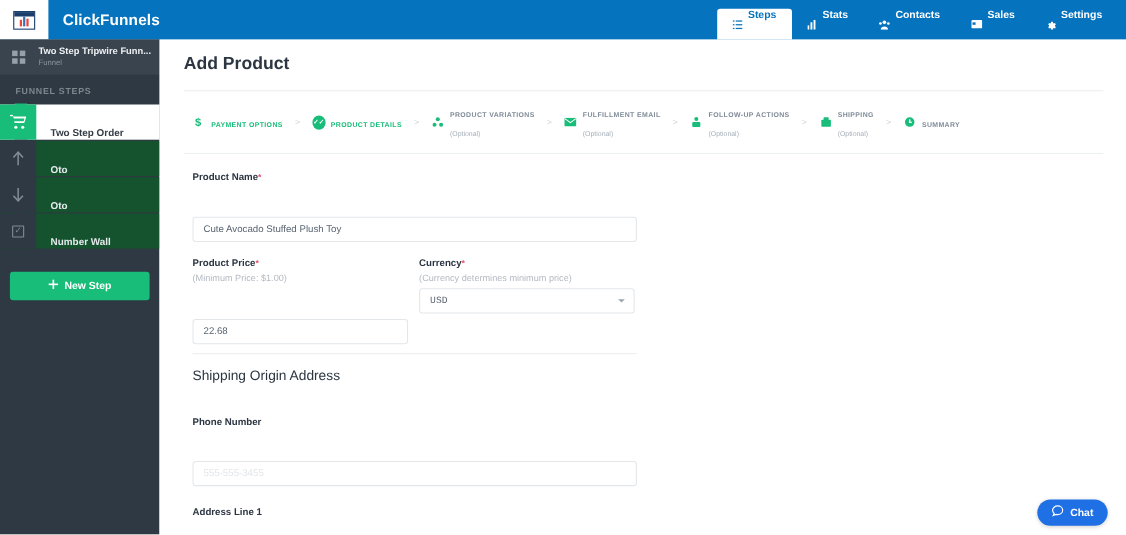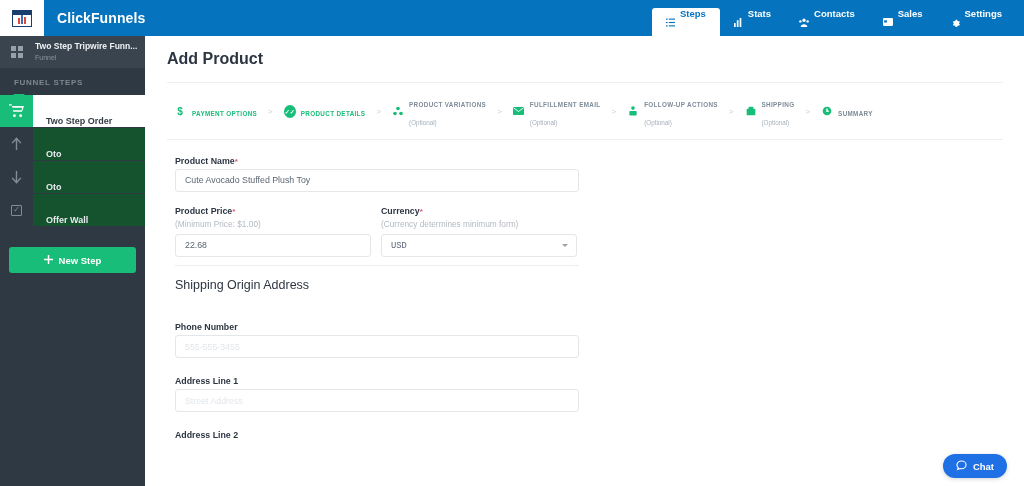--- a/index.html
+++ b/index.html
@@ -148,21 +148,21 @@
   .form { padding: 16px 0 0 8px; }
   .field { margin-bottom: 14px; }
   .flabel {
     font-size: 8.8px; font-weight: bold; color: #2c3642; display: block; margin-bottom: 3px;
   }
   .req { color: #e3546a; font-size: 8px; }
   .fhint { font-size: 8.3px; color: #b3bac2; display: block; margin-bottom: 5px; }
   .finput {
     width: 404px; height: 23px; border: 1px solid #e4e7ea; border-radius: 3px;
     background: #fff; font-size: 8.8px; color: #5a6572;
-    padding: 0 9px; font-family: "Liberation Sans", sans-serif; outline: none;
+    padding: 0 9px; font-family: "Liberation Sans", sans-serif; outline: none; margin-top: 28px;
   }
   .finput::placeholder { color: #e2e6ea; }
   .finput.narrow { width: 196px; }
 
   .two-col { display: flex; gap: 10px; }
   .col { width: 196px; }
   .select-wrap { position: relative; width: 196px; }
   .fselect {
     width: 196px; height: 23px; border: 1px solid #e4e7ea; border-radius: 3px;
     background: #fff; font-size: 8.8px; color: #5a6572; padding: 0 9px;
@@ -336,21 +336,21 @@
           </svg>
       </div>
       <div class="step-label">Oto</div>
     </div>
 
     <div class="step-row">
       <div class="step-arrow"></div>
       <div class="step-icon">
         <div class="chk">✓</div>
       </div>
-      <div class="step-label">Offer Wall</div>
+      <div class="step-label">Number Wall</div>
     </div>
 
     <div class="new-step-btn">
       <span>
         <svg width="9" height="9" viewBox="0 0 12 12">
             <g fill="#fff">
           <rect x="5" y="0" width="2" height="12"></rect>
               <rect x="0" y="5" width="12" height="2"></rect>
         </g>
           </svg>
@@ -488,21 +488,21 @@
               <span>Product Price</span><span class="req">*</span>
             </label>
             <span class="fhint">(Minimum Price: $1.00)</span>
             <input class="finput narrow" type="text" value="22.68" style="">
           </div>
 
           <div class="col">
             <label class="flabel">
               <span>Currency</span><span class="req">*</span>
             </label>
-            <span class="fhint">(Currency determines minimum form)</span>
+            <span class="fhint">(Currency determines minimum price)</span>
             <div class="select-wrap">
               <select class="fselect">
                 <option>USD</option>
               </select>
               <span class="caret"></span>
             </div>
           </div>
         </div>
 
 

